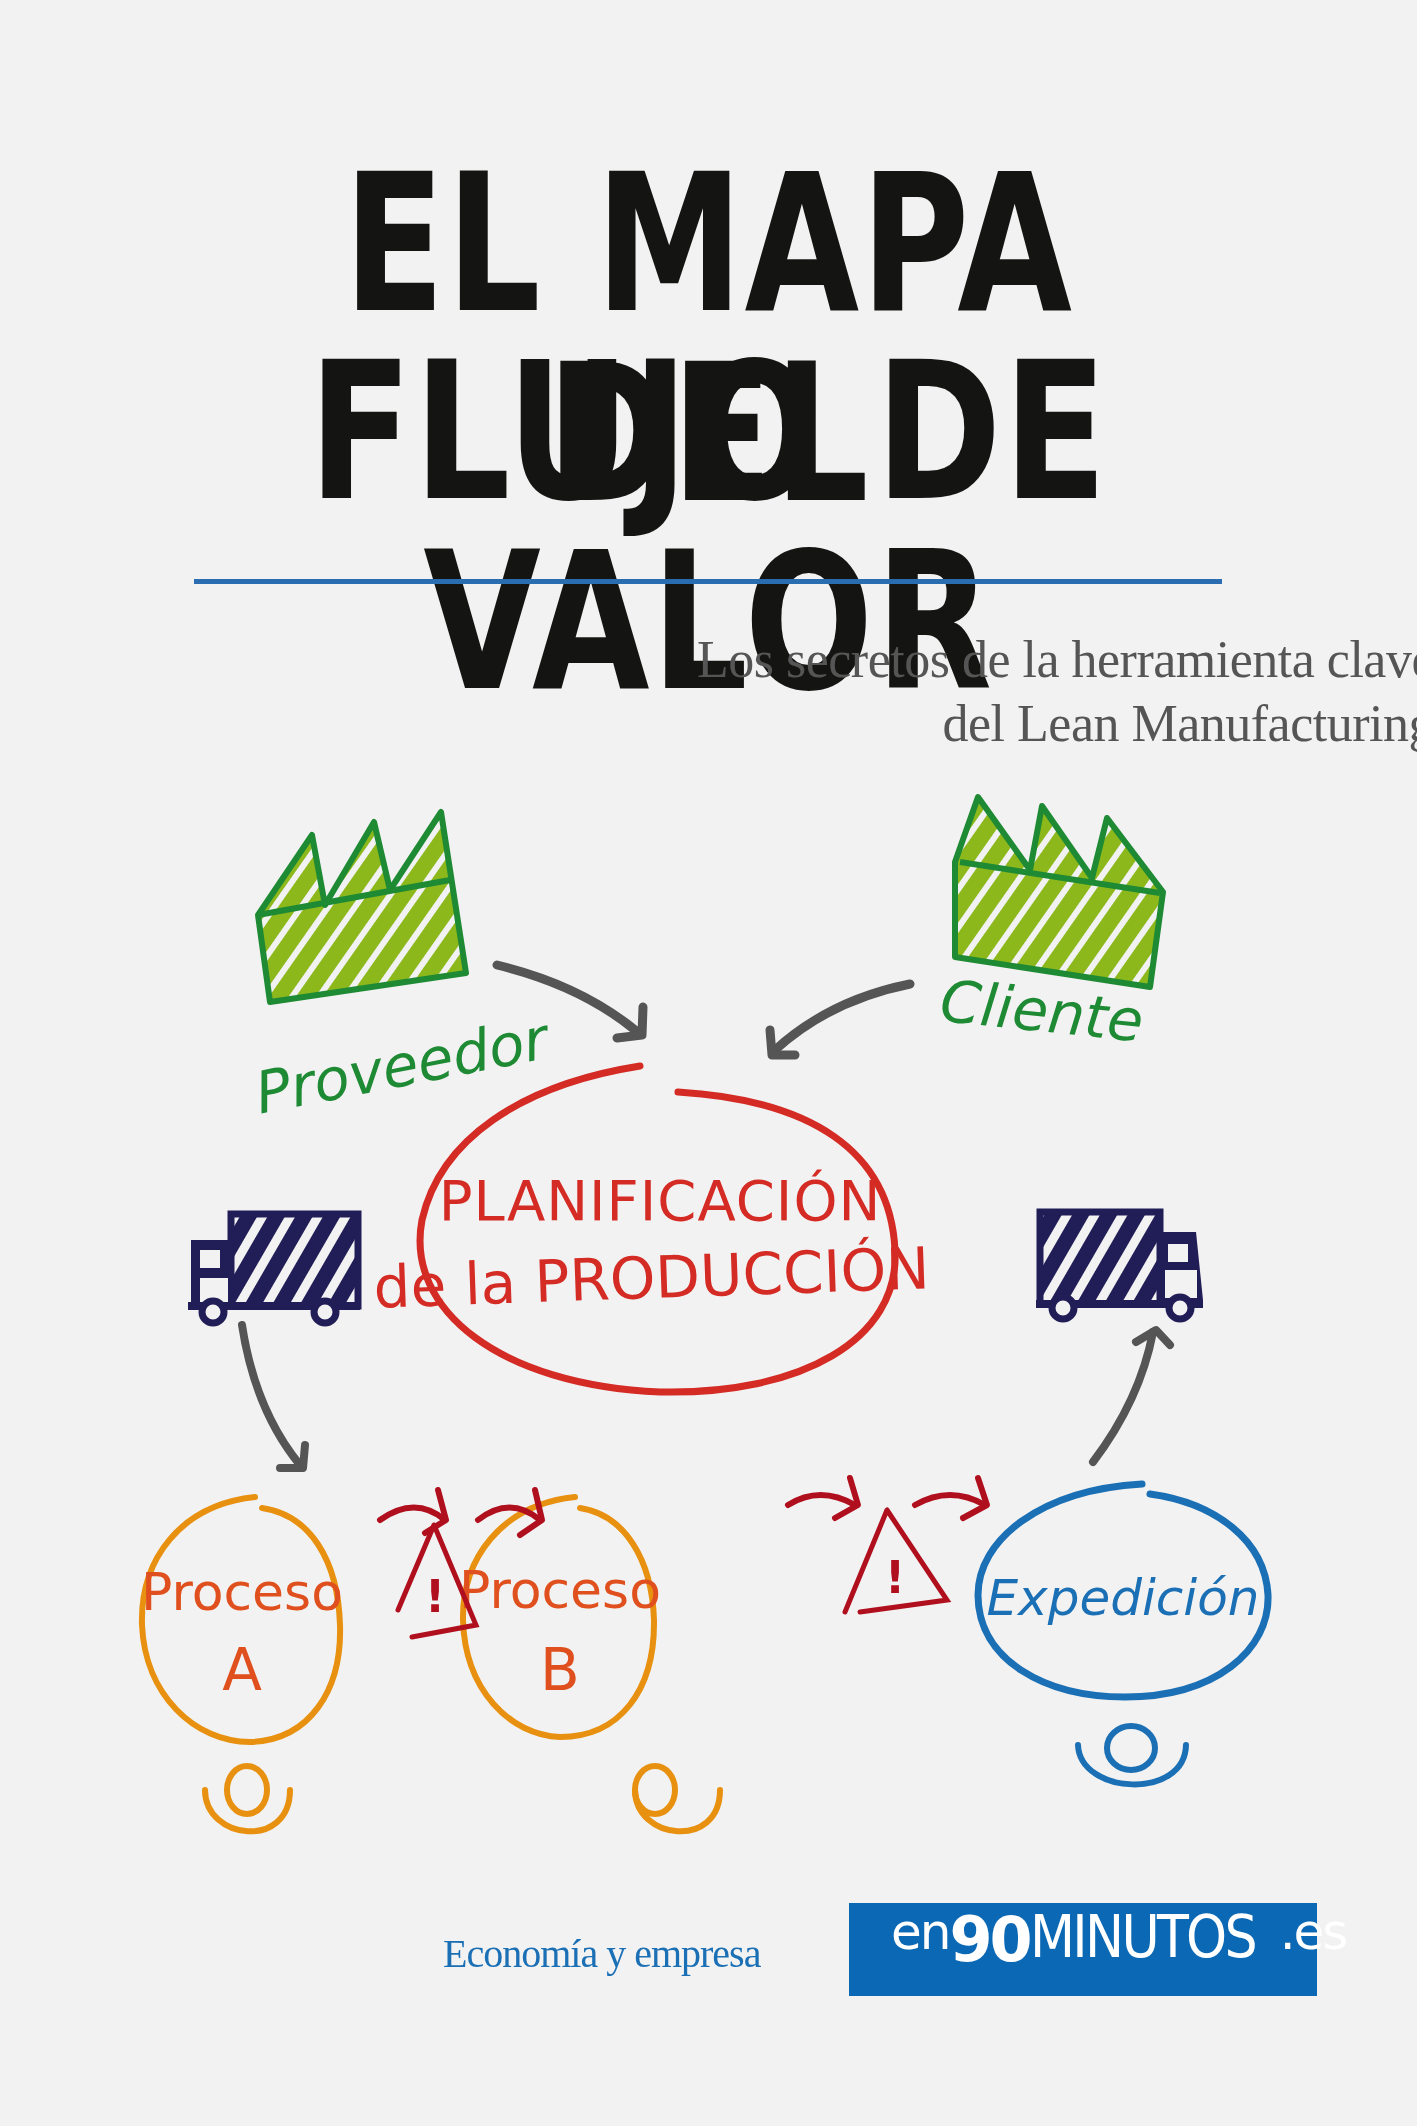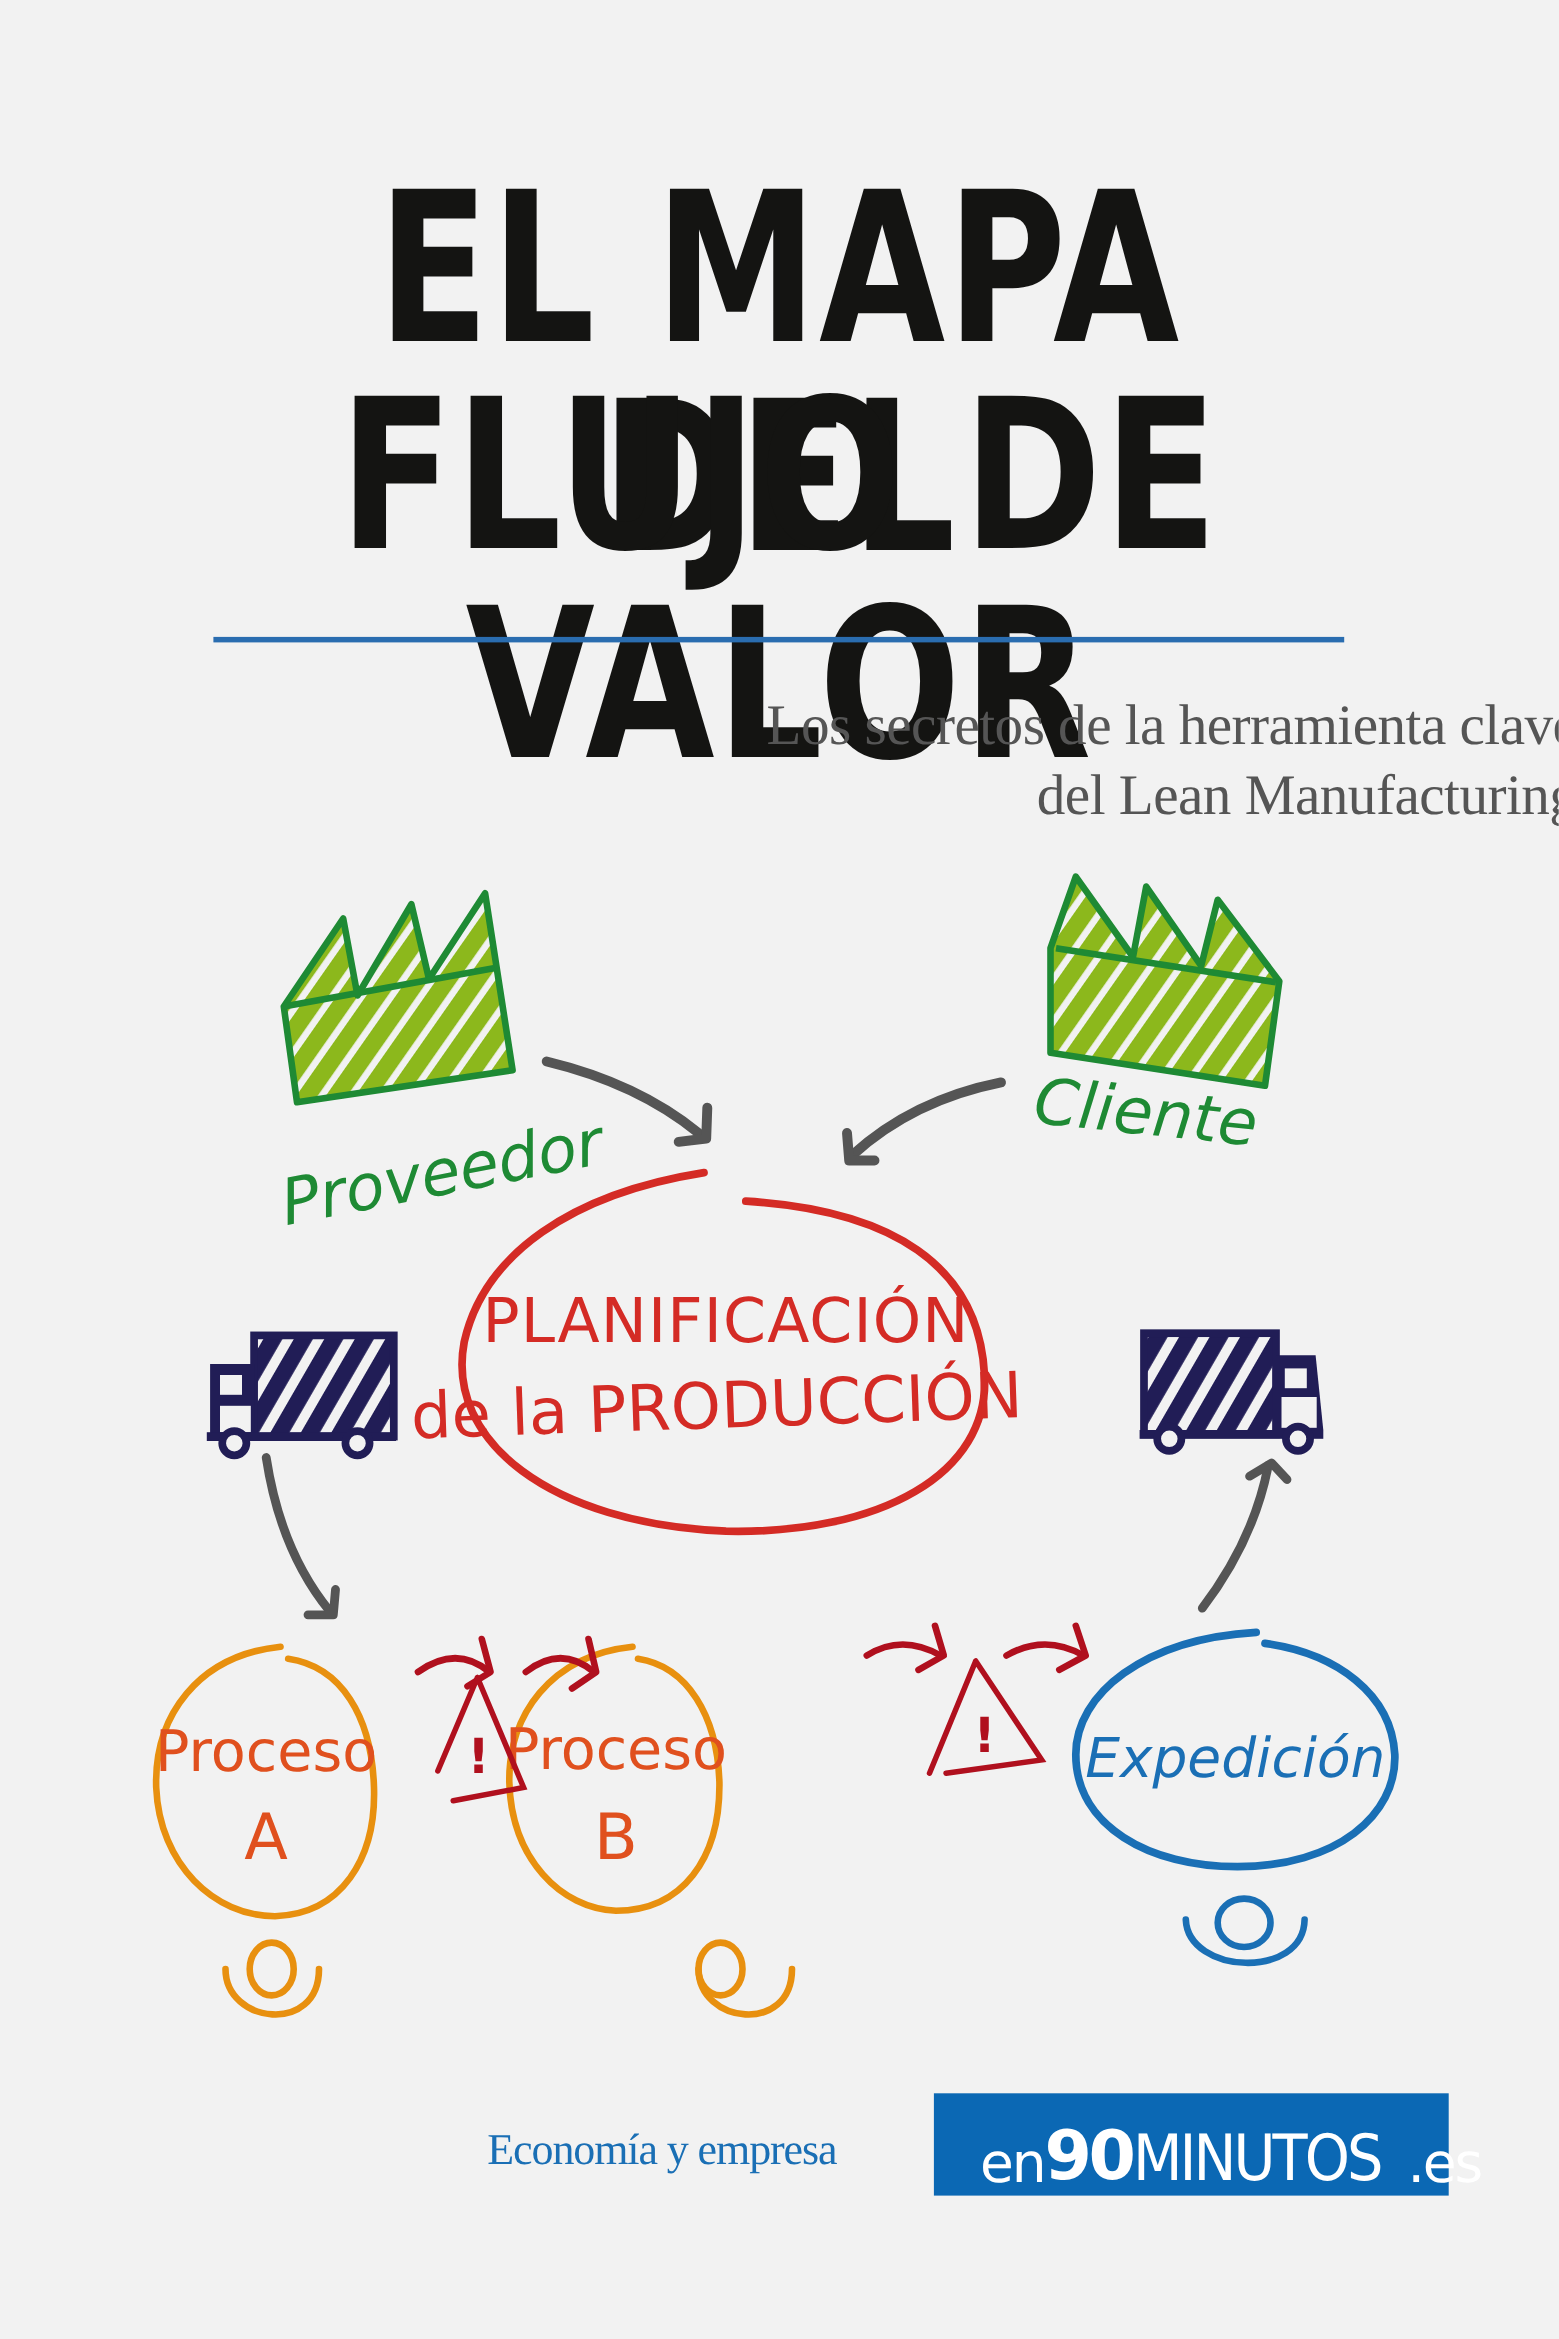--- a/index.html
+++ b/index.html
@@ -21,21 +21,21 @@
   #sub1 { top: 628px; }
   #sub2 { top: 692px; }
   svg#art { position: absolute; left: 0; top: 0; }
   .hand { font-family: "DejaVu Sans", sans-serif; }
   #footer-cat {
     position: absolute; left: 443px; top: 1930px;
     font-family: Liberation Serif, serif; color: #1a6fb5; font-size: 40px; letter-spacing: -1px;
   }
   #brand {
     position: absolute; left: 849px; top: 1903px; width: 468px; height: 93px; background: #0b68b4;
-    color: #fff; font-family: "DejaVu Sans", sans-serif; display: flex; align-items: flex-end; padding-left: 42px; box-sizing: border-box;
+    color: #fff; font-family: "DejaVu Sans", sans-serif; display: flex; align-items: flex-start; padding-left: 42px; box-sizing: border-box;
   }
   #brand .en, #brand .es { font-size: 50px; letter-spacing: -2px; }
   #brand .num { font-size: 62px; font-weight: bold; letter-spacing: -3px; }
   #brand .min { font-size: 58px; letter-spacing: -3px; transform: scaleX(0.9); display:inline-block; transform-origin:left; }
 </style>
 </head>
 <body>
 
 <div id="title1" class="title-line">EL MAPA DEL</div>
 <div id="title2" class="title-line">FLUJO DE VALOR</div>

